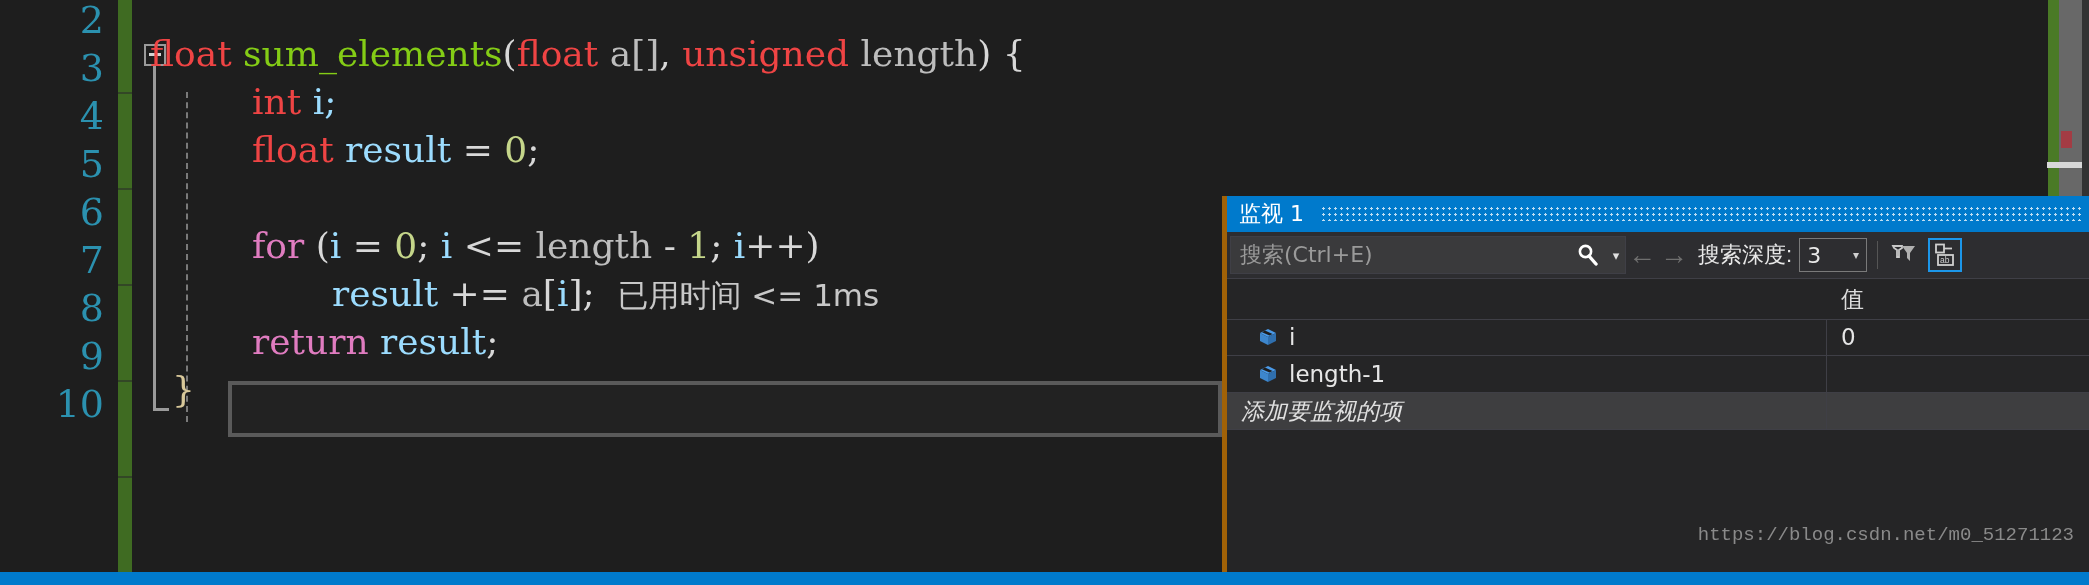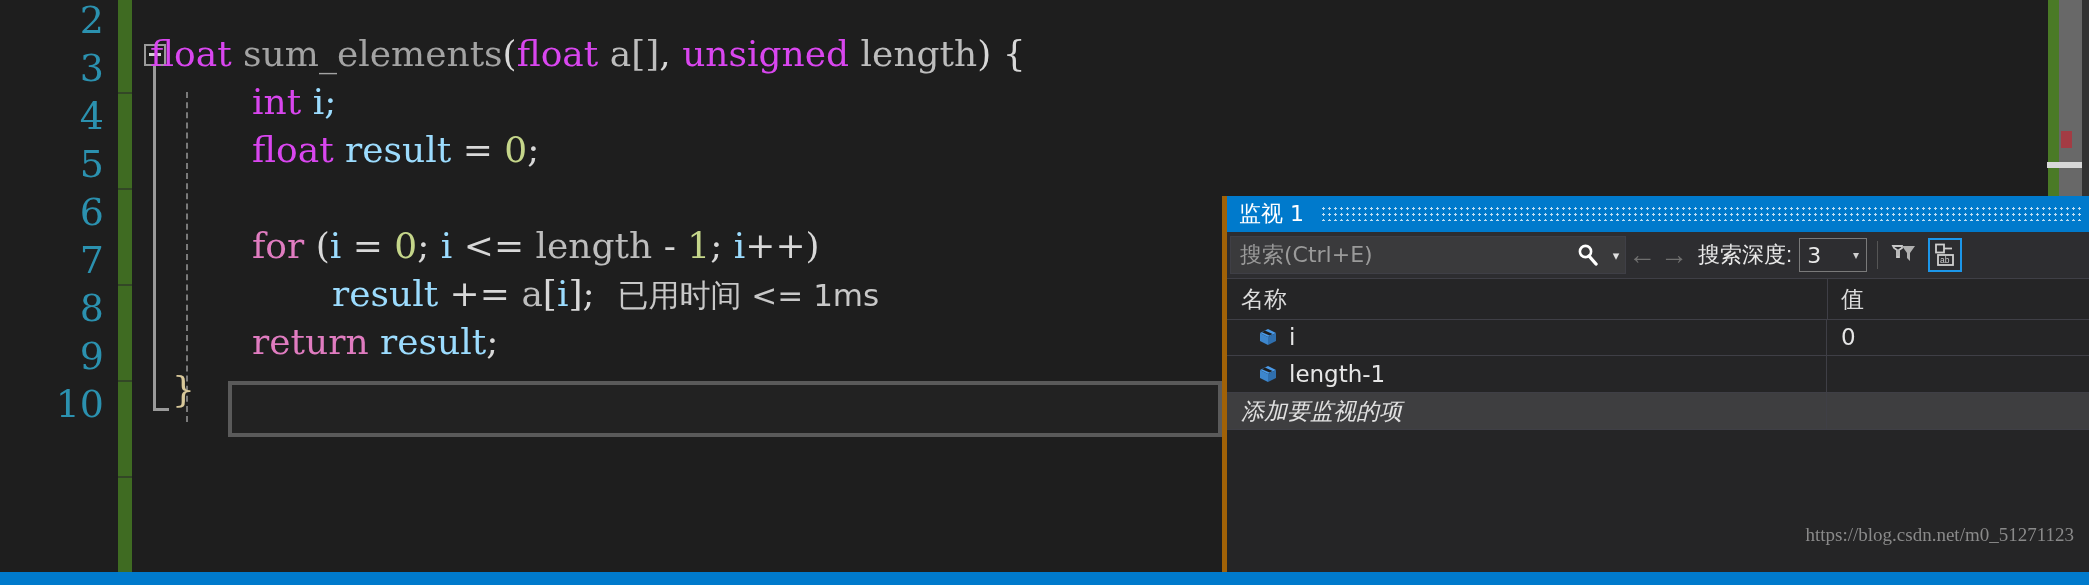--- a/index.html
+++ b/index.html
@@ -44,22 +44,22 @@
     border-left:2px dashed #7a7a7a;
   }
 
   
   .code{
     position:absolute;left:150px;
     font-family:"DejaVu Serif","Liberation Serif",serif;
     font-size:36px;line-height:48px;white-space:pre;
     letter-spacing:0px;
   }
-  .k-type{color:#d946ef;}     
-  .k-fn{color:#a3a3a3;text-align:right;}       
+  .k-type{color:#ef4444;}     
+  .k-fn{color:#84cc16;text-align:right;}       
   .k-ctrl{color:#e07cc0;}     
   .k-plain{color:#d8d8d8;}    
   .k-num{color:#c5d68a;}      
   .k-var{color:#9cdcfe;}      
   .k-id{color:#bdbdbd;}       
   .k-brace{color:#d8c89a;}
 
   
   .exec-box{
     position:absolute;left:228px;top:381px;width:994px;height:56px;
@@ -154,21 +154,21 @@
   .wval{
     color:#e6e6e6;font-size:23px;padding-left:14px;white-space:nowrap;
     font-family:"DejaVu Sans","Liberation Sans",sans-serif;
   }
   .wrow.addrow{background:#3e3e40;}
   .wrow.addrow .wname{font-style:italic;color:#e0e0e0;padding-left:14px;}
   .row-marker{position:absolute;left:0;top:0;width:6px;height:100%;background:#3e3e40;}
 
   .watermark{
     position:absolute;right:20px;bottom:26px;color:#8a8a8a;font-size:19px;
-    font-family:Liberation Serif, serif;white-space:nowrap;margin-top:38px;
+    font-family:Liberation Mono, monospace;white-space:nowrap;margin-top:38px;
   }
 </style>
 </head>
 <body>
 
 <div id="editor">
 
   <div class="gutter">
     <div class="linenum" style="top:-4px">2</div>
     <div class="linenum" style="top:44px">3</div>
@@ -265,23 +265,20 @@
       <svg width="26" height="26" viewBox="0 0 26 26">
         <rect x="4" y="2.5" width="8" height="8" fill="none" stroke="#d0d0d0" stroke-width="1.8"></rect>
         <path d="M12 6.5h8" stroke="#d0d0d0" stroke-width="1.8"></path>
         <rect x="6" y="13" width="15" height="10" fill="none" stroke="#d0d0d0" stroke-width="1.8"></rect>
         <text x="8" y="21.4" font-size="8.5" fill="#d0d0d0" font-family="'Liberation Sans',sans-serif">ab</text>
       </svg>
     </div>
   </div>
 
   <div class="watch-head">
-    <div class="col-name">
-      <div class="col-label">名称</div>
-    </div>
     <div class="col-val">
       <div class="col-label">值</div>
     </div>
   </div>
 
   <div class="watch-rows">
 
     <div class="wrow">
       <div class="c1">
         <span class="cube">

